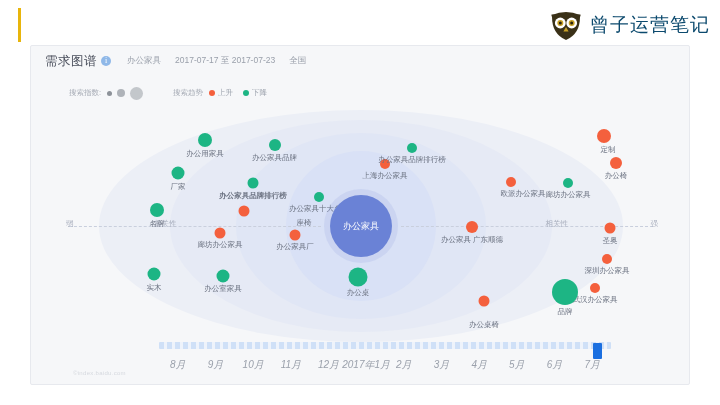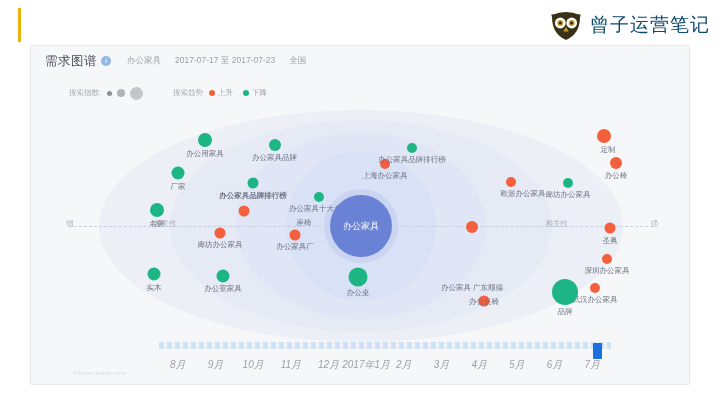--- a/index.html
+++ b/index.html
@@ -360,39 +360,39 @@
           <div class="blabel" style="left: 381px; top: 50.9px;">办公家具品牌排行榜</div>
           <div class="bubble up" style="left: 480px; top: 78px; width: 10px; height: 10px;"></div>
           <div class="blabel" style="left: 492px; top: 85px;">欧派办公家具</div>
           <div class="bubble down" style="left: 537px; top: 79.1px; width: 10px; height: 10px;"></div>
           <div class="blabel" style="left: 537px; top: 86.1px;">廊坊办公家具</div>
           <div class="bubble up" style="left: 573px; top: 31.8px; width: 14px; height: 14px;"></div>
           <div class="blabel" style="left: 577px; top: 40.8px;">定制</div>
           <div class="bubble up" style="left: 585px; top: 59.3px; width: 12px; height: 12px;"></div>
           <div class="blabel" style="left: 585px; top: 67.3px;">办公椅</div>
           <div class="bubble up" style="left: 441px; top: 123.1px; width: 12px; height: 12px;"></div>
-          <div class="blabel" style="left: 441px; top: 131.1px; margin-top: 48px;">办公家具 广东顺德</div>
+          <div class="blabel" style="left: 441px; top: 131.1px;">办公家具 广东顺德</div>
           <div class="bubble up" style="left: 579px; top: 124.2px; width: 11px; height: 11px;"></div>
           <div class="blabel" style="left: 579px; top: 131.7px;">圣奥</div>
           <div class="bubble up" style="left: 576px; top: 155px; width: 10px; height: 10px;"></div>
           <div class="blabel" style="left: 576px; top: 162px;">深圳办公家具</div>
           <div class="bubble up" style="left: 564px; top: 183.6px; width: 10px; height: 10px;"></div>
           <div class="blabel" style="left: 564px; top: 190.6px;">武汉办公家具</div>
           <div class="bubble up" style="left: 189px; top: 128.6px; width: 11px; height: 11px;"></div>
           <div class="blabel" style="left: 189px; top: 136.1px;">廊坊办公家具</div>
           <div class="bubble up" style="left: 264px; top: 130.8px; width: 11px; height: 11px;"></div>
           <div class="blabel" style="left: 264px; top: 138.3px;">办公家具厂</div>
           <div class="bubble down" style="left: 123px; top: 170.4px; width: 13px; height: 13px;"></div>
           <div class="blabel" style="left: 123px; top: 178.9px;">实木</div>
           <div class="bubble down" style="left: 192px; top: 171.5px; width: 13px; height: 13px;"></div>
           <div class="blabel" style="left: 192px; top: 180px;">办公室家具</div>
           <div class="bubble down" style="left: 327px; top: 172.6px; width: 19px; height: 19px;"></div>
           <div class="blabel" style="left: 327px; top: 184.1px;">办公桌</div>
           <div class="bubble up" style="left: 453px; top: 196.8px; width: 11px; height: 11px;"></div>
-          <div class="blabel" style="left: 453px; top: 193px;">办公桌椅</div>
+          <div class="blabel" style="left: 453px; top: 216px;">办公桌椅</div>
           <div class="bubble down" style="left: 534px; top: 188px; width: 26px; height: 26px;"></div>
           <div class="blabel" style="left: 534px; top: 203px;">品牌</div>
           <div class="bubble core" style="left: 330px; top: 122px; width: 62px; height: 62px;">办公家具</div>
         </div>
 
       <div class="watermark">©index.baidu.com</div>
     </div>
 
     <div class="timeline">
       <div class="track">

